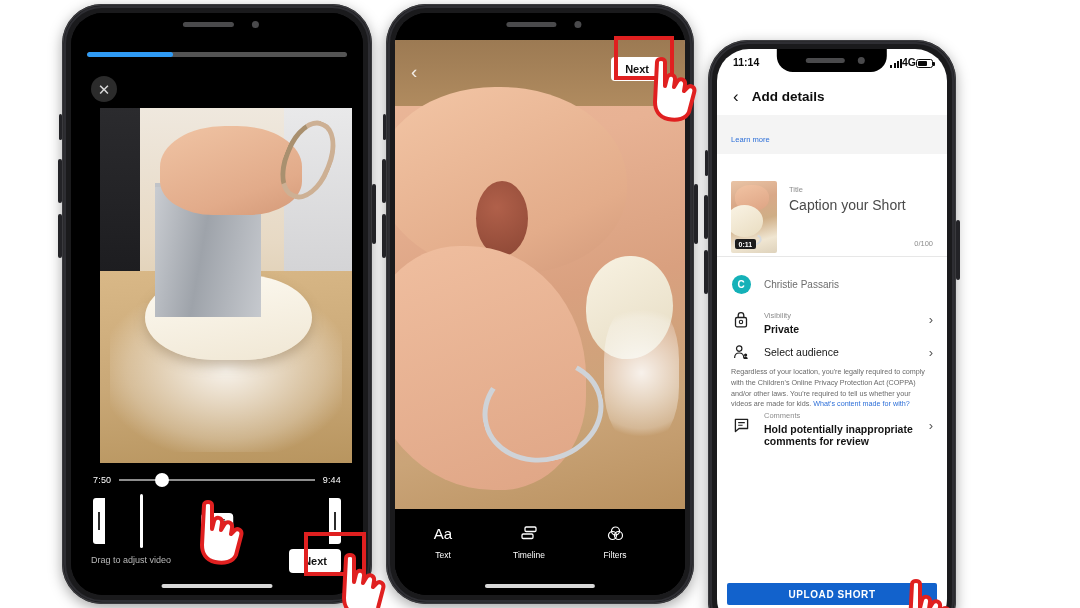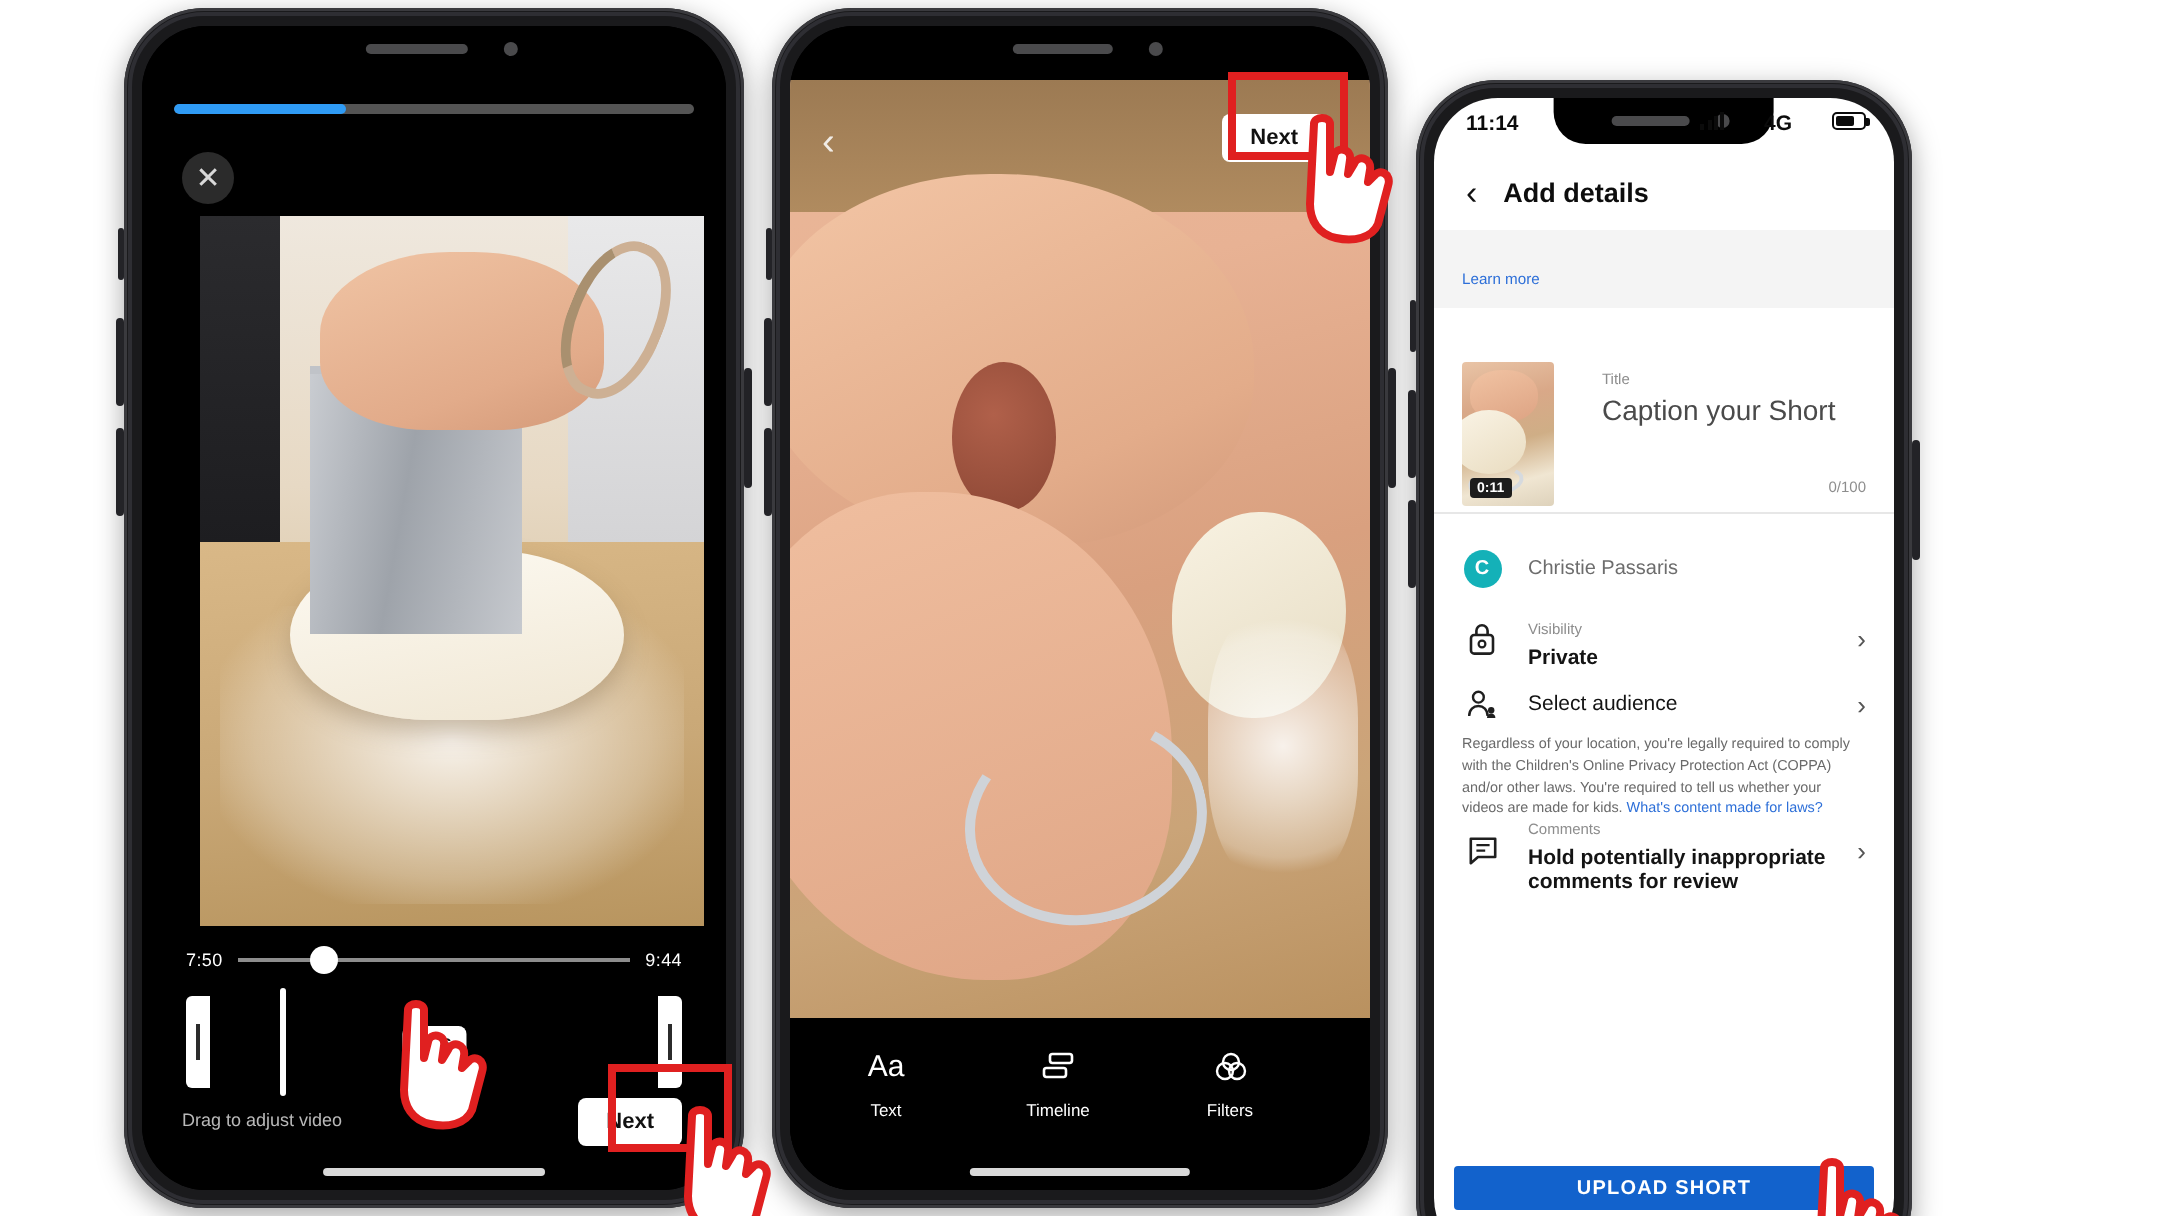--- a/index.html
+++ b/index.html
@@ -110,42 +110,42 @@
   .tool{ width:52px; display:flex; flex-direction:column; align-items:center; gap:7px; }
   .tool .gi{ height:20px; display:flex; align-items:center; justify-content:center;
     color:#fff; font-size:15px; }
   .tool .tl{ color:#fff; font-size:8.5px; }
 
   
   .p3-body{ position:absolute; inset:0; background:#fff; }
   .statusbar{ position:absolute; top:0; left:0; right:0; height:26px; display:flex;
     align-items:center; justify-content:space-between; padding:0 14px 0 16px;
     font-size:10.5px; font-weight:700; color:#0b0b0b; z-index:45; }
-  .sb-right{ display:flex; align-items:flex-start; gap:20px; }
+  .sb-right{ display:flex; align-items:flex-end; gap:0; }
   .sig{ display:flex; align-items:flex-end; gap:1.2px; height:9px; }
   .sig i{ width:2px; background:#0b0b0b; display:block; }
   .batt{ width:17px; height:9px; border:1.2px solid #0b0b0b; border-radius:2.5px;
     position:relative; display:flex; align-items:center; padding:1px; }
   .batt i{ height:100%; background:#0b0b0b; border-radius:1px; display:block; }
   .batt::after{ content:""; position:absolute; right:-3px; top:50%; transform:translateY(-50%);
     width:1.6px; height:4px; background:#0b0b0b; border-radius:0 1px 1px 0; }
 
   .p3-header{ position:absolute; top:30px; left:0; right:0; height:34px;
     display:flex; align-items:center; gap:13px; padding:0 16px; }
   .p3-back{ font-size:17px; color:#111; line-height:1; }
   .p3-title{ font-size:13.5px; font-weight:700; color:#0d0d0d; }
 
   .notice{ position:absolute; top:66px; left:0; right:0; background:#f4f4f4;
     padding:8px 14px 9px 14px; }
   .notice p{ font-size:7.6px; line-height:1.45; color:#5e5e5e; }
   .link{ color:#2d6fd8; }
   .link.sm{ font-size:7.6px; }
 
   .titlerow{ position:absolute; top:126px; left:0; right:0; height:82px;
-    padding:6px 14px 0 14px; display:flex; gap:24px;
+    padding:6px 14px 0 14px; display:flex; gap:12px;
     border-bottom:1px solid #e7e7e7; }
   .thumb{ position:relative; width:46px; height:72px; border-radius:2px; overflow:hidden;
     background:linear-gradient(165deg,#e9c4a6 0%,#d9a888 30%,#cfae86 55%,#f0e6d2 80%,#ded2bb 100%); }
   .thumb .d1{ position:absolute; left:-10%; top:34%; width:80%; height:44%;
     border-radius:50%; background:linear-gradient(150deg,#faf4e6,#e9dcc0); }
   .thumb .d2{ position:absolute; left:8%; top:6%; width:74%; height:36%;
     border-radius:46%; background:linear-gradient(160deg,#f1c3a3,#dda383); }
   .thumb .bg{ position:absolute; left:6%; bottom:6%; width:60%; height:20%;
     border-radius:50%; border:2px solid #d6dade; border-top-color:transparent; transform:rotate(-10deg); }
   .thumb .dur{ position:absolute; left:4px; bottom:4px; background:#1c1c1c; color:#fff;
@@ -416,21 +416,21 @@
               <circle cx="12.6" cy="11.1" r="1.6" fill="#1f1f1f"></circle>
               <path d="M10.5 15 c0-1.5 .9-2.3 2.1-2.3 s2.1 .8 2.1 2.3" fill="#1f1f1f"></path>
             </svg>
           </span>
           <span class="txt single">Select audience</span>
           <span class="chev">›</span>
         </div>
 
         <div class="coppa">
           <p>
-            <span>Regardless of your location, you're legally required to comply with the Children's Online Privacy Protection Act (COPPA) and/or other laws. You're required to tell us whether your videos are made for kids. </span><span class="link" style="font-size:7.2px">What's content made for laws?</span>
+            <span>Regardless of your location, you're legally required to comply with the Children's Online Privacy Protection Act (COPPA) and/or other laws. You're required to tell us whether your videos are made for kids. </span><span class="link" style="font-size:7.2px">What's content made for with?</span>
           </p>
         </div>
 
         <div class="row" style="top:362px; height:28px;">
           <span class="ic">
             <svg width="15" height="15" viewBox="0 0 15 15" aria-hidden="true">
               <path d="M1.4 1.4 h12.2 v9.1 h-8.6 l-3.6 3.1 z" fill="none" stroke="#1f1f1f" stroke-width="1.3" stroke-linejoin="round"></path>
               <path d="M4.2 4.6 h6.6 M4.2 7.3 h4.4" stroke="#1f1f1f" stroke-width="1.1"></path>
             </svg>
           </span>

